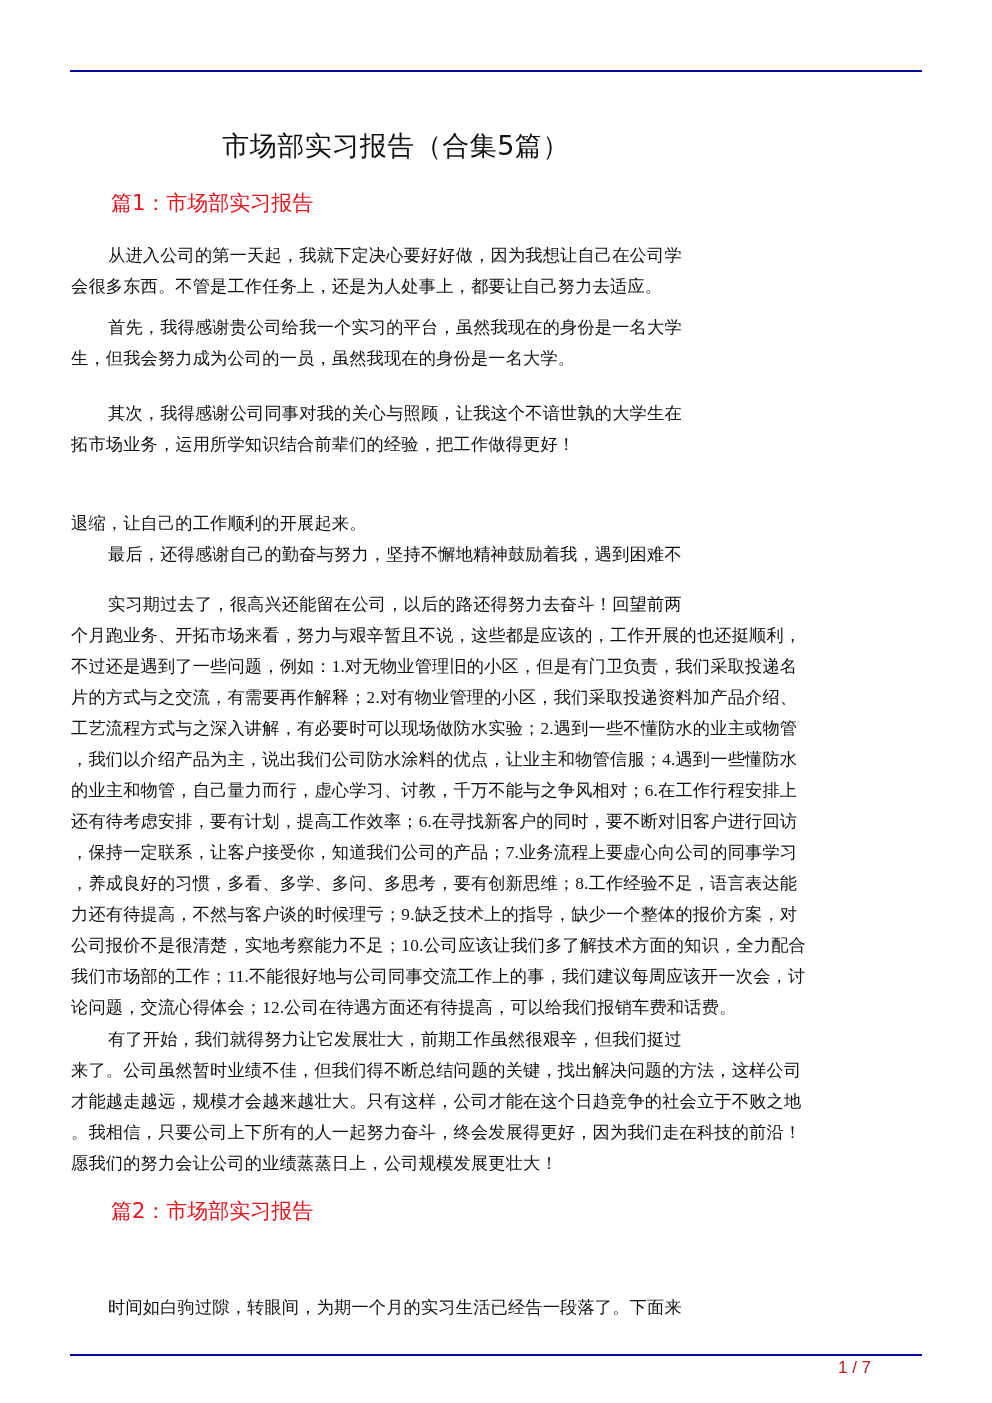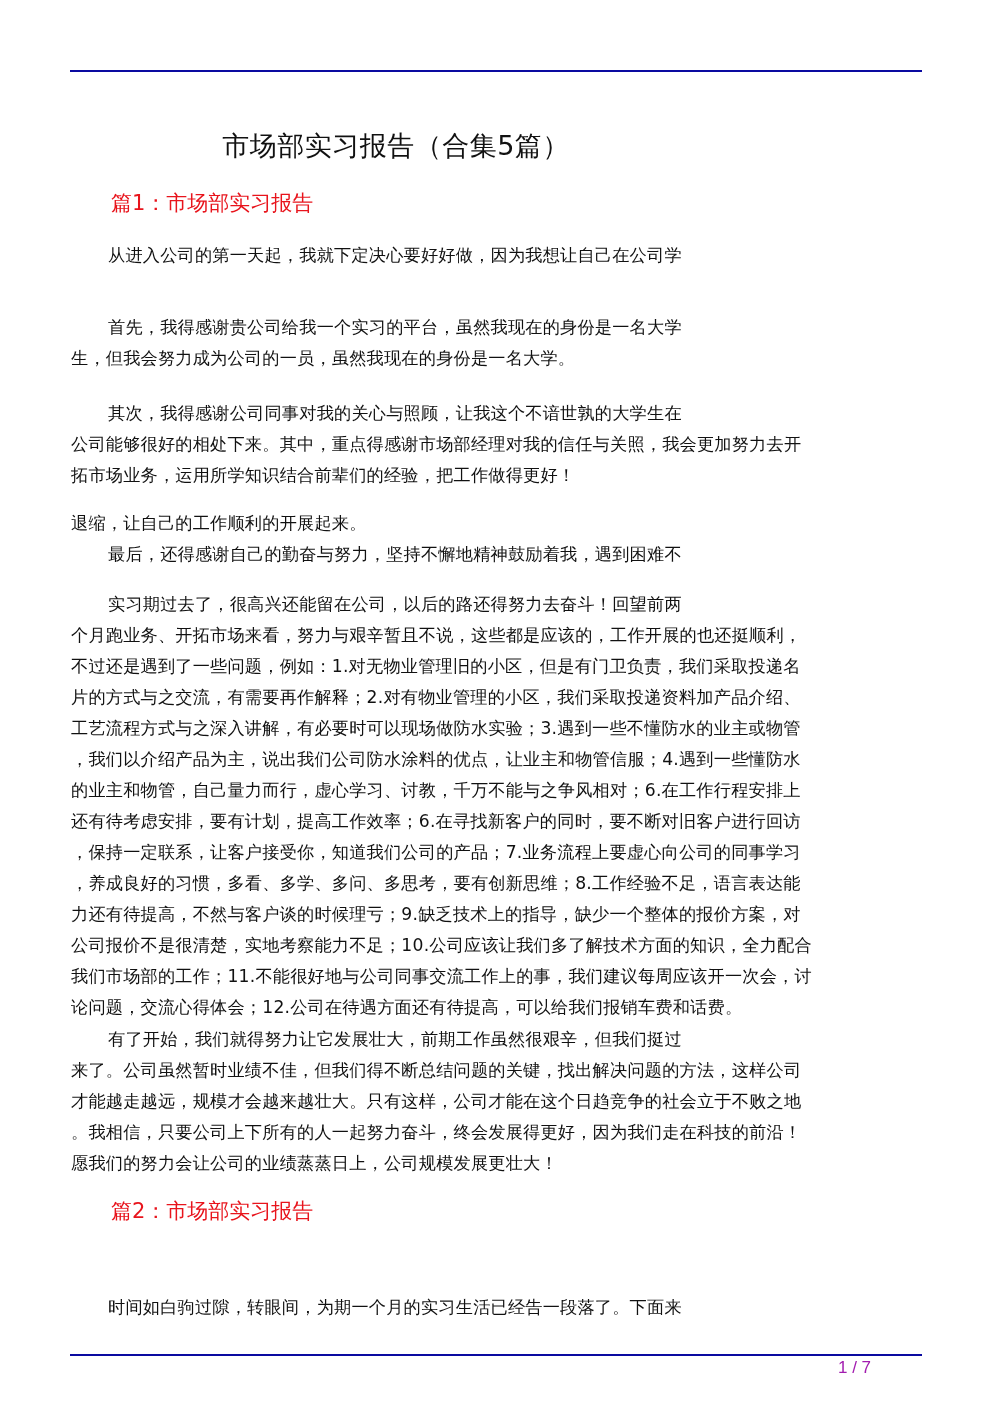--- a/index.html
+++ b/index.html
@@ -5,61 +5,61 @@
   html, body { margin: 0; padding: 0; background: #ffffff; }
   body { width: 992px; height: 1403px; position: relative; overflow: hidden;
          font-family: "DejaVu Sans", "Liberation Sans", sans-serif; color: #111; }
   .rule { position: absolute; left: 70px; width: 852px; height: 2px; background: #0a0aa0; }
   .rule.top { top: 70px; }
   .rule.bottom { top: 1354px; }
   .title { position: absolute; top: 128px; left: 0; width: 792px; text-align: center;
            font-size: 27px; color: #111; letter-spacing: 0.5px; }
   .heading { position: absolute; left: 71px; font-size: 21px; color: #e8141c; margin-left: 40px; }
   .para { position: absolute; left: 71px; width: 846px; font-size: 17.2px; line-height: 31px;
-          color: #111; letter-spacing: 0.2px; }
+          color: #111; letter-spacing: 0.2px; font-family: Liberation Serif, serif; }
   .para .line { display: block; white-space: nowrap; }
   .para .line.first { padding-left: 37px; }
-  .pagenum { position: absolute; top: 1358px; left: 838px; font-size: 17px; color: #a21caf;
+  .pagenum { position: absolute; top: 1358px; left: 838px; font-size: 17px; color: #b91c1c;
              font-family: "Liberation Sans", sans-serif; }
 </style>
 </head>
 <body>
 
 <div class="rule top"></div>
 
 <div class="title">市场部实习报告（合集5篇）</div>
 
 <div class="heading" style="top:189px;">篇1：市场部实习报告</div>
 
 <div class="para" style="top:240px;">
   <span class="line first">从进入公司的第一天起，我就下定决心要好好做，因为我想让自己在公司学</span>
+  <span class="line">会很多东西。不管是工作任务上，还是为人处事上，都要让自己努力去适应。</span>
 </div>
 
 <div class="para" style="top:312px;">
   <span class="line first">首先，我得感谢贵公司给我一个实习的平台，虽然我现在的身份是一名大学</span>
   <span class="line">生，但我会努力成为公司的一员，虽然我现在的身份是一名大学。</span>
 </div>
 
 <div class="para" style="top:398px;">
   <span class="line first">其次，我得感谢公司同事对我的关心与照顾，让我这个不谙世孰的大学生在</span>
-  <span class="line">公司能够很好的相处下来。其中，重点得感谢市场部经理对我的信任与关照，我会更加努力去开</span>
   <span class="line">拓市场业务，运用所学知识结合前辈们的经验，把工作做得更好！</span>
 </div>
 
 <div class="para" style="top:508px;">
   <span class="line">退缩，让自己的工作顺利的开展起来。</span>
   <span class="line first">最后，还得感谢自己的勤奋与努力，坚持不懈地精神鼓励着我，遇到困难不</span>
 </div>
 
 <div class="para" style="top:589px;">
   <span class="line first">实习期过去了，很高兴还能留在公司，以后的路还得努力去奋斗！回望前两</span>
   <span class="line">个月跑业务、开拓市场来看，努力与艰辛暂且不说，这些都是应该的，工作开展的也还挺顺利，</span>
   <span class="line">不过还是遇到了一些问题，例如：1.对无物业管理旧的小区，但是有门卫负责，我们采取投递名</span>
   <span class="line">片的方式与之交流，有需要再作解释；2.对有物业管理的小区，我们采取投递资料加产品介绍、</span>
-  <span class="line">工艺流程方式与之深入讲解，有必要时可以现场做防水实验；3.遇到一些不懂防水的业主或物管</span>
+  <span class="line">工艺流程方式与之深入讲解，有必要时可以现场做防水实验；2.遇到一些不懂防水的业主或物管</span>
   <span class="line">，我们以介绍产品为主，说出我们公司防水涂料的优点，让业主和物管信服；4.遇到一些懂防水</span>
   <span class="line">的业主和物管，自己量力而行，虚心学习、讨教，千万不能与之争风相对；6.在工作行程安排上</span>
   <span class="line">还有待考虑安排，要有计划，提高工作效率；6.在寻找新客户的同时，要不断对旧客户进行回访</span>
   <span class="line">，保持一定联系，让客户接受你，知道我们公司的产品；7.业务流程上要虚心向公司的同事学习</span>
   <span class="line">，养成良好的习惯，多看、多学、多问、多思考，要有创新思维；8.工作经验不足，语言表达能</span>
   <span class="line">力还有待提高，不然与客户谈的时候理亏；9.缺乏技术上的指导，缺少一个整体的报价方案，对</span>
   <span class="line">公司报价不是很清楚，实地考察能力不足；10.公司应该让我们多了解技术方面的知识，全力配合</span>
   <span class="line">我们市场部的工作；11.不能很好地与公司同事交流工作上的事，我们建议每周应该开一次会，讨</span>
   <span class="line">论问题，交流心得体会；12.公司在待遇方面还有待提高，可以给我们报销车费和话费。</span>
 </div>

